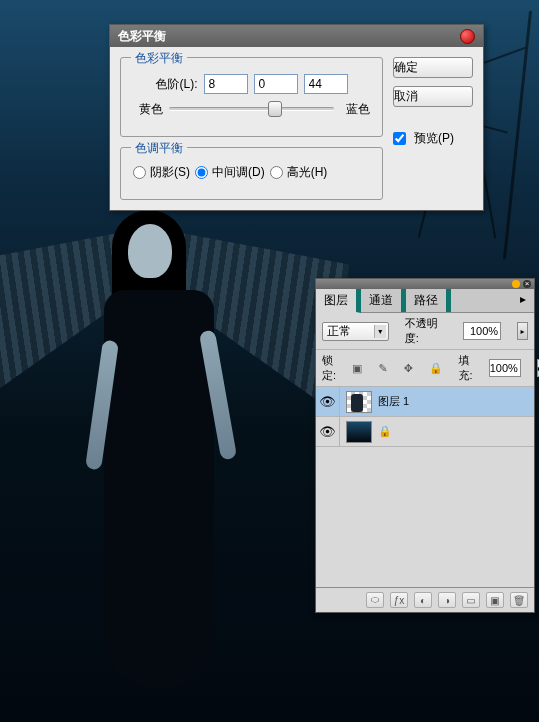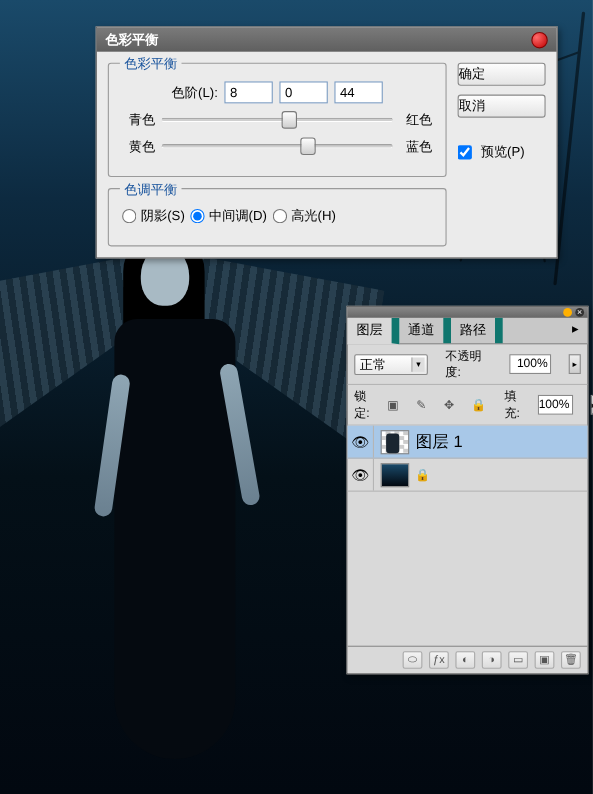--- a/index.html
+++ b/index.html
@@ -11,56 +11,56 @@
 .figure .arm{position:absolute;width:16px;height:130px;background:linear-gradient(#8fa6b4,#6a8090);border-radius:8px}
 .figure .arm.l{left:34px;top:130px;transform:rotate(8deg)}
 .figure .arm.r{left:150px;top:120px;transform:rotate(-10deg)}
 .wings{position:absolute;left:-10px;top:230px;width:320px;height:180px;opacity:.75}
 .wing{position:absolute;width:180px;height:150px;background:repeating-linear-gradient(90deg,#344b5a 0 6px,#1c2e3a 6px 12px)}
 .wing.l{left:-30px;transform:skewY(-12deg) rotate(-8deg);clip-path:polygon(100% 20%,0 0,0 100%,100% 60%)}
 .wing.r{left:170px;transform:skewY(12deg) rotate(8deg);clip-path:polygon(0 20%,100% 0,100% 100%,0 60%)}
 .trees{position:absolute;right:0;top:0;width:300px;height:400px;opacity:.5}
 .branch{position:absolute;background:#000;border-radius:2px}
 .dlg{position:absolute;background:#ebebeb;border:1px solid #5a5a5a;box-shadow:2px 2px 6px rgba(0,0,0,.4)}
-.dlg-cb{left:87px;top:24px;width:420px}
+.dlg-cb{left:109px;top:24px;width:375px}
 .titlebar{background:linear-gradient(#7a7a7a,#5f5f5f);color:#fff;font-weight:bold;height:22px;line-height:22px;padding:0 8px;display:flex;justify-content:space-between;align-items:center}
 .closebtn{width:15px;height:15px;border-radius:50%;background:radial-gradient(circle at 30% 30%,#ff6b6b,#c00000);border:1px solid #800}
 .dlg-body{padding:10px;display:flex;gap:10px}
 .fieldset{border:1px solid #9a9a9a;border-radius:3px;padding:10px 12px 12px;position:relative}
 .fieldset .legend{position:absolute;top:-8px;left:10px;background:#ebebeb;padding:0 4px;color:#16529c}
 .left-col{flex:1}
 .btn{display:block;width:80px;height:21px;background:linear-gradient(#fdfdfd,#e4e4e4);border:1px solid #8a8a8a;border-radius:3px;text-align:left;line-height:19px;margin-bottom:8px;cursor:pointer}
 .row{display:flex;align-items:center;margin:6px 0;gap:6px}
 .lab{width:30px;text-align:right}
 .numinput{width:44px;height:20px;border:1px solid #7a9ac0;background:#fff;padding:0 4px;text-align:left}
 .slider{flex:1;height:18px;position:relative}
 .slider .track{position:absolute;left:0;right:0;top:7px;height:4px;background:#cfcfcf;border-top:1px solid #9a9a9a;border-bottom:1px solid #fff;border-radius:2px}
 .slider .thumb{position:absolute;width:14px;height:16px;top:1px;background:linear-gradient(#fdfdfd,#cfcfcf);border:1px solid #7a7a7a;border-radius:3px}
 .radio,.chk{margin-right:4px;vertical-align:middle}
 .panel{position:absolute;left:315px;top:278px;width:220px;border:1px solid #5a5a5a;background:#d9d9d9;box-shadow:2px 2px 6px rgba(0,0,0,.4)}
 .panel-top{height:10px;background:linear-gradient(#888,#666);display:flex;justify-content:flex-end;align-items:center;padding:0 3px;gap:3px}
 .mini-dot{width:8px;height:8px;border-radius:50%}
 .tabs{display:flex;background:#c8c8c8;border-bottom:1px solid #8a8a8a;font-size:11px}
-.tab{padding:3px 8px;border-right:7px solid #0f766e;cursor:pointer}
+.tab{padding:3px 8px;border-right:5px solid #0f766e;cursor:pointer}
 .tab.active{background:#d9d9d9;border-bottom:1px solid #d9d9d9;margin-bottom:-1px}
 .panel-row{display:flex;align-items:center;padding:3px 6px;gap:16px;border-bottom:1px solid #b5b5b5}
 .select{height:19px;background:linear-gradient(#fff,#e8e8e8);border:1px solid #8a8a8a;border-radius:2px;padding:0 16px 0 4px;position:relative;font-size:11px;line-height:17px}
 .select .arr{position:absolute;right:2px;top:2px;width:12px;height:13px;background:#dedede;border-left:1px solid #aaa;display:flex;align-items:center;justify-content:center;font-size:8px}
 .pct{width:42px;height:18px;background:#fff;border:1px solid #8a8a8a;text-align:right;padding-right:2px;font-size:11px;line-height:16px}
 .arr-btn{width:12px;height:18px;background:linear-gradient(#eee,#ccc);border:1px solid #8a8a8a;font-size:8px;display:flex;align-items:center;justify-content:center}
 .ico{width:16px;height:16px;display:inline-flex;align-items:center;justify-content:center;color:#555;font-size:11px}
 .layer-list{background:#d9d9d9;height:200px}
 .layer{display:flex;align-items:center;border-bottom:1px solid #b5b5b5;height:30px}
 .layer.sel{background:#a8c8e8}
 .eye{width:24px;border-right:1px solid #b5b5b5;height:100%;display:flex;align-items:center;justify-content:center;font-size:13px}
 .thumb-box{width:26px;height:22px;border:1px solid #888;margin:0 6px;background:#fff}
 .thumb-box.checker{background:repeating-conic-gradient(#ccc 0 25%,#fff 0 50%) 0 0/8px 8px;position:relative}
 .thumb-box.checker::after{content:"";position:absolute;left:4px;top:2px;width:12px;height:18px;background:#1a2530;border-radius:3px}
 .thumb-box.bg{background:linear-gradient(#1a4a6a,#020810)}
-.lname{flex:1;font-size:15px}
+.lname{flex:1;font-size:11px}
 .lock-ico{margin-right:8px;font-size:11px;color:#555}
 .panel-foot{display:flex;justify-content:flex-end;align-items:center;gap:6px;background:#d9d9d9;border-top:1px solid #8a8a8a;padding:4px 6px}
 .foot-ico{width:18px;height:16px;border:1px solid #aaa;background:linear-gradient(#f4f4f4,#dcdcdc);display:flex;align-items:center;justify-content:center;font-size:10px;color:#555;border-radius:2px;cursor:pointer}
 .pv-chk{display:flex;align-items:center;gap:4px;margin-top:23px}
 </style>
 </head>
 <body>
 
 <div class="trees">
   <div class="branch" style="right:20px;top:10px;width:3px;height:250px;transform:rotate(6deg)"></div>
@@ -89,28 +89,20 @@
   <div class="dlg-body">
     <div class="left-col">
       <div class="fieldset">
         <span class="legend">色彩平衡</span>
         <div class="row" style="justify-content:center">
           <span>色阶(L):</span>
           <input class="numinput" value="8" style="">
           <input class="numinput" value="0" style="">
           <input class="numinput" value="44" style="">
         </div>
-        <div class="row">
-            <span class="lab">青色</span>
-            <div class="slider">
-              <div class="track"></div>
-              <div class="thumb" style="left:52%"></div>
-            </div>
-            <span class="lab">红色</span>
-          </div>
         <div class="row">
             <span class="lab">黄色</span>
             <div class="slider">
               <div class="track"></div>
               <div class="thumb" style="left:60%"></div>
             </div>
             <span class="lab">蓝色</span>
           </div>
       </div>
       <div class="fieldset" style="margin-top:10px">

